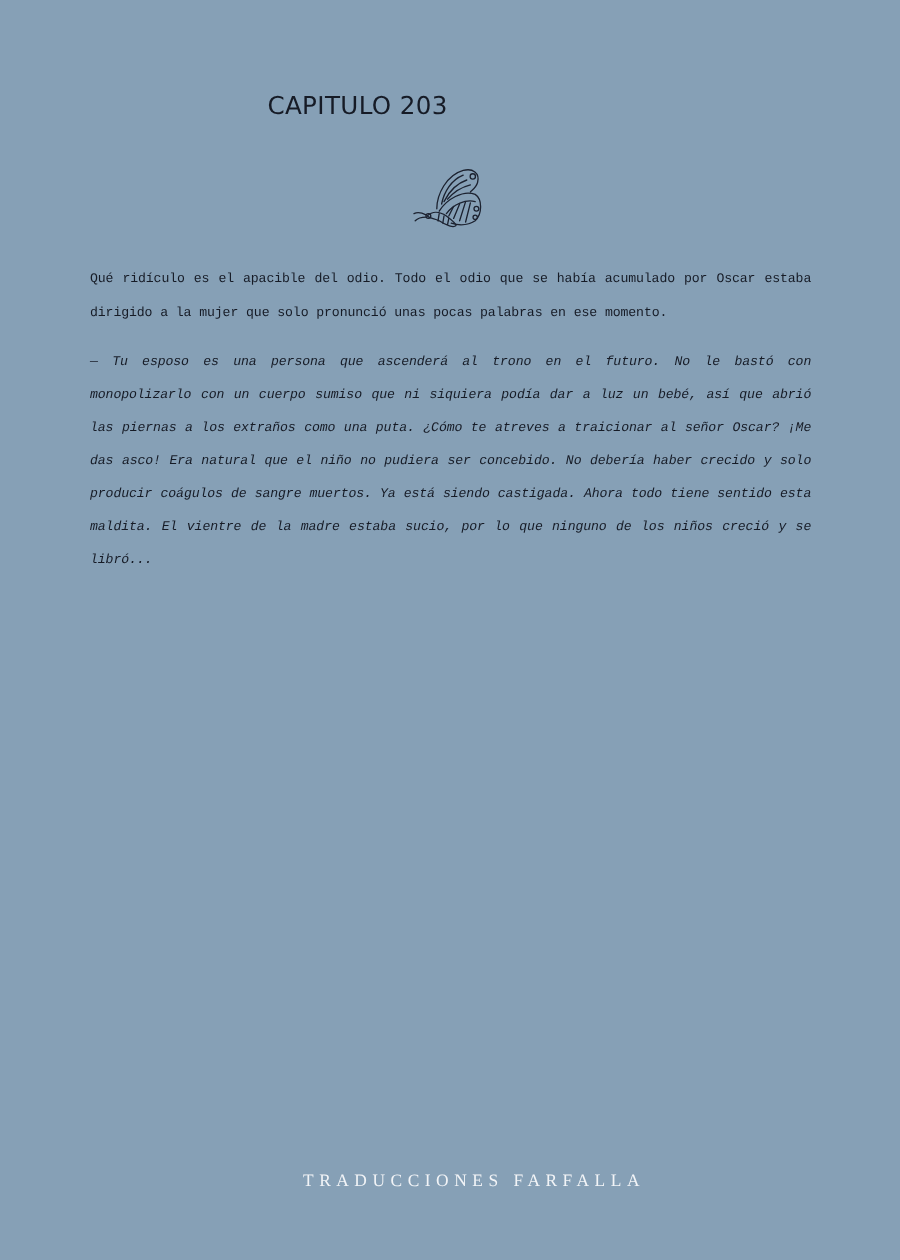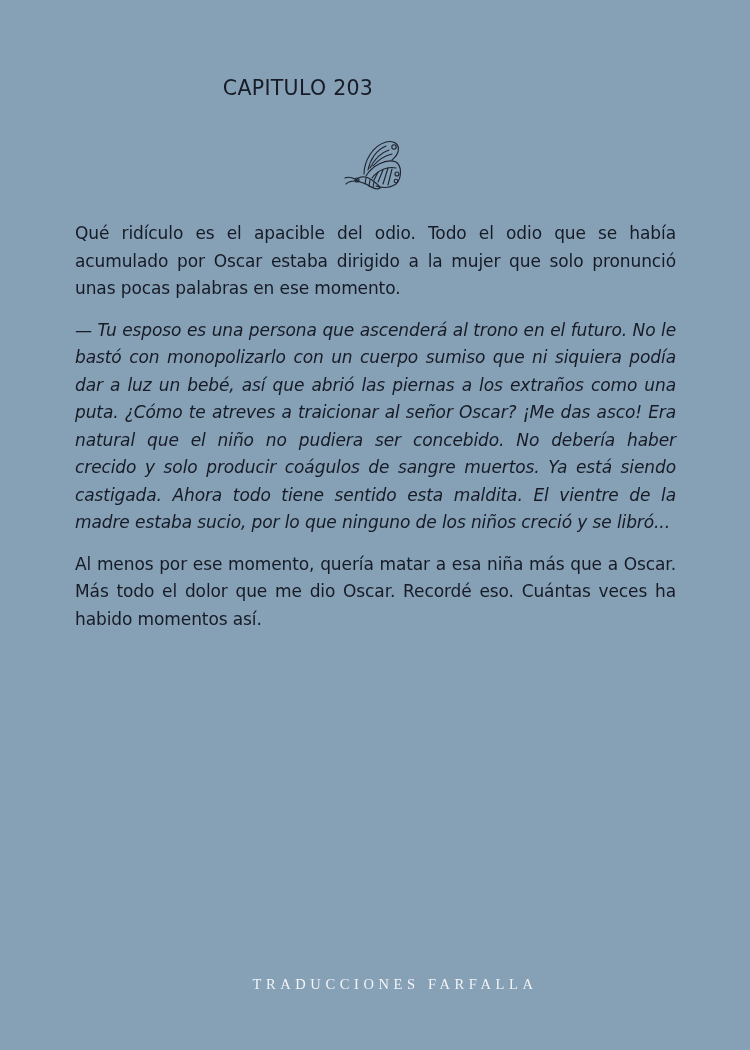--- a/index.html
+++ b/index.html
@@ -20,24 +20,25 @@
       color: #161b26;
     }
     .butterfly {
       position: absolute; top: 136px; left: 342px; width: 62px; height: 56px;
     }
     .content {
       position: absolute; top: 220px; left: 75px; width: 601px;
     }
     .para {
       margin: 0 0 14px 0;
-      font-size: 17px;
+      font-size: 11px;
       line-height: 27.5px;
       text-align: justify;
       letter-spacing: -0.1px;
+      font-family: Liberation Mono, monospace;
     }
     .para.italic { font-style: italic; }
     .footer {
       position: absolute; top: 976px; left: 0; width: 750px;
       text-align: center;
       font-family: "Liberation Serif", serif;
       font-size: 14.5px;
       letter-spacing: 4.6px;
       color: #f2f4f7;
       padding-left: 20px;
@@ -71,16 +72,15 @@
   <path d="M32 46 L 31 51"></path>
   <circle cx="15" cy="44" r="2"></circle>
 
   <path d="M13 43 C 9 41, 5 41, 3 42"></path>
   <path d="M13 45 C 9 45, 6 46, 4 48"></path>
 </svg>
 
 <div class="content">
   <p class="para">Qué ridículo es el apacible del odio. Todo el odio que se había acumulado por Oscar estaba dirigido a la mujer que solo pronunció unas pocas palabras en ese momento.</p>
   <p class="para italic">— Tu esposo es una persona que ascenderá al trono en el futuro. No le bastó con monopolizarlo con un cuerpo sumiso que ni siquiera podía dar a luz un bebé, así que abrió las piernas a los extraños como una puta. ¿Cómo te atreves a traicionar al señor Oscar? ¡Me das asco! Era natural que el niño no pudiera ser concebido. No debería haber crecido y solo producir coágulos de sangre muertos. Ya está siendo castigada. Ahora todo tiene sentido esta maldita. El vientre de la madre estaba sucio, por lo que ninguno de los niños creció y se libró...</p>
-  <p class="para">Al menos por ese momento, quería matar a esa niña más que a Oscar. Más todo el dolor que me dio Oscar. Recordé eso. Cuántas veces ha habido momentos así.</p>
 </div>
 
 <div class="footer">TRADUCCIONES  FARFALLA</div>
 
 </body></html>

